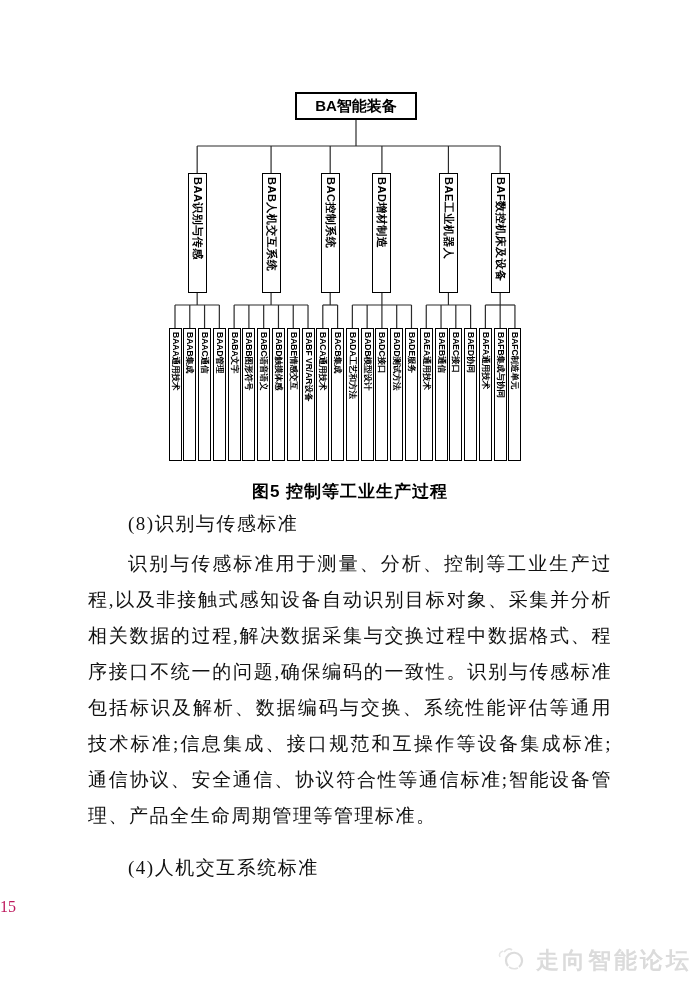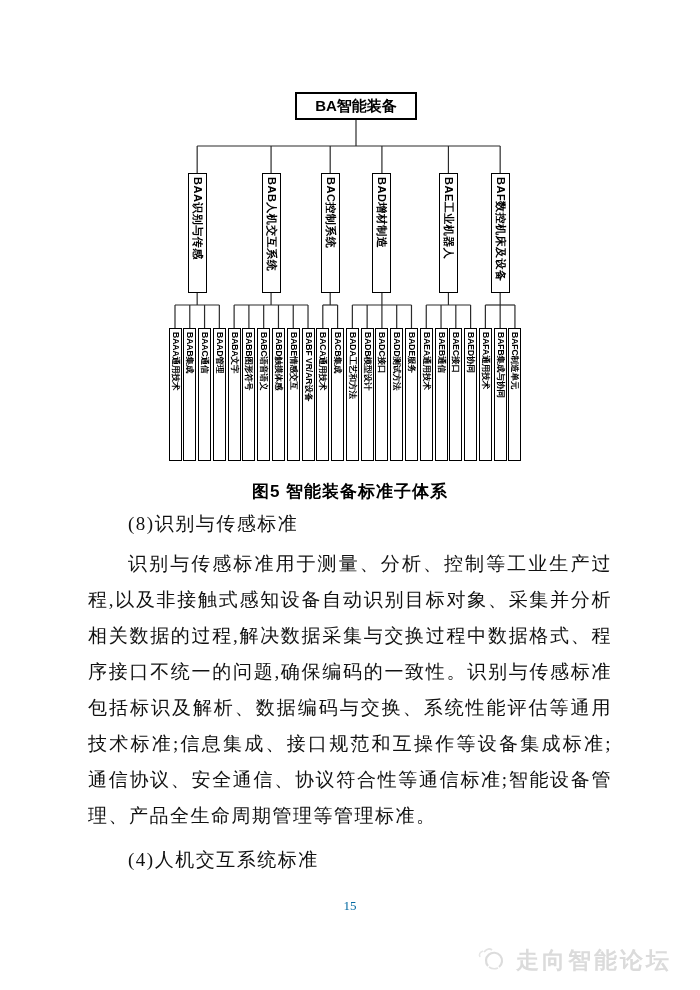--- a/index.html
+++ b/index.html
@@ -34,31 +34,31 @@
     font-weight:bold; font-size:17px; color:#000; letter-spacing:1px;
   }
 
   
   .content { position:absolute; left:88px; top:506px; width:524px; }
   .content p {
     font-size:19px; line-height:36px; letter-spacing:1.5px;
     text-indent:40px; color:#111;
   }
   .content p.body {
-    text-align:justify; text-justify:inter-character; margin:4px 0 8px 0;
+    text-align:justify; text-justify:inter-character; margin:4px 0 16px 0;
   }
 
   .page-number {
-    position:absolute; left:0; top:898px; width:700px; text-align:center;
-    font-size:13px; color:#0369a1;
+    position:absolute; left:0; top:898px; width:700px; text-align:left;
+    font-size:16px; color:#be185d;
   }
 
   
   .watermark {
-    position:absolute; right:28px; top:940px; height:40px;
+    position:absolute; right:8px; top:940px; height:40px;
     display:flex; align-items:center; gap:6px;
   }
   .watermark .wm-text {
     font-family:"Liberation Sans","DejaVu Sans",sans-serif;
     font-weight:bold; font-size:23px; letter-spacing:3px;
     color:#dbdbdb; text-shadow:1px 1px 0 #ffffff;
   }
 </style>
 </head>
 <body>
@@ -139,21 +139,21 @@
       <div class="vbox lv3" style="left: 419.76px; top: 243px; width: 13px; height: 133px;">BAEA通用技术</div>
       <div class="vbox lv3" style="left: 434.54px; top: 243px; width: 13px; height: 133px;">BAEB通信</div>
       <div class="vbox lv3" style="left: 449.32px; top: 243px; width: 13px; height: 133px;">BAEC接口</div>
       <div class="vbox lv3" style="left: 464.1px; top: 243px; width: 13px; height: 133px;">BAED协同</div>
       <div class="vbox lv2" style="left: 490.66px; top: 88px; width: 19px; height: 120px;">BAF数控机床及设备</div>
       <div class="vbox lv3" style="left: 478.88px; top: 243px; width: 13px; height: 133px;">BAFA通用技术</div>
       <div class="vbox lv3" style="left: 493.66px; top: 243px; width: 13px; height: 133px;">BAFB集成与协同</div>
       <div class="vbox lv3" style="left: 508.44px; top: 243px; width: 13px; height: 133px;">BAFC制造单元</div>
     </div>
 
-  <div class="caption">图5 智能装备标准子体系</div>
+  <div class="caption">图5 控制等工业生产过程</div>
 
   <div class="content">
     <p class="heading">(8)识别与传感标准</p>
     <p class="body">识别与传感标准用于测量、分析、控制等工业生产过程,以及非接触式感知设备自动识别目标对象、采集并分析相关数据的过程,解决数据采集与交换过程中数据格式、程序接口不统一的问题,确保编码的一致性。识别与传感标准包括标识及解析、数据编码与交换、系统性能评估等通用技术标准;信息集成、接口规范和互操作等设备集成标准;通信协议、安全通信、协议符合性等通信标准;智能设备管理、产品全生命周期管理等管理标准。</p>
     <p class="heading">(4)人机交互系统标准</p>
   </div>
 
   <div class="page-number">15</div>
 
   <div class="watermark">

